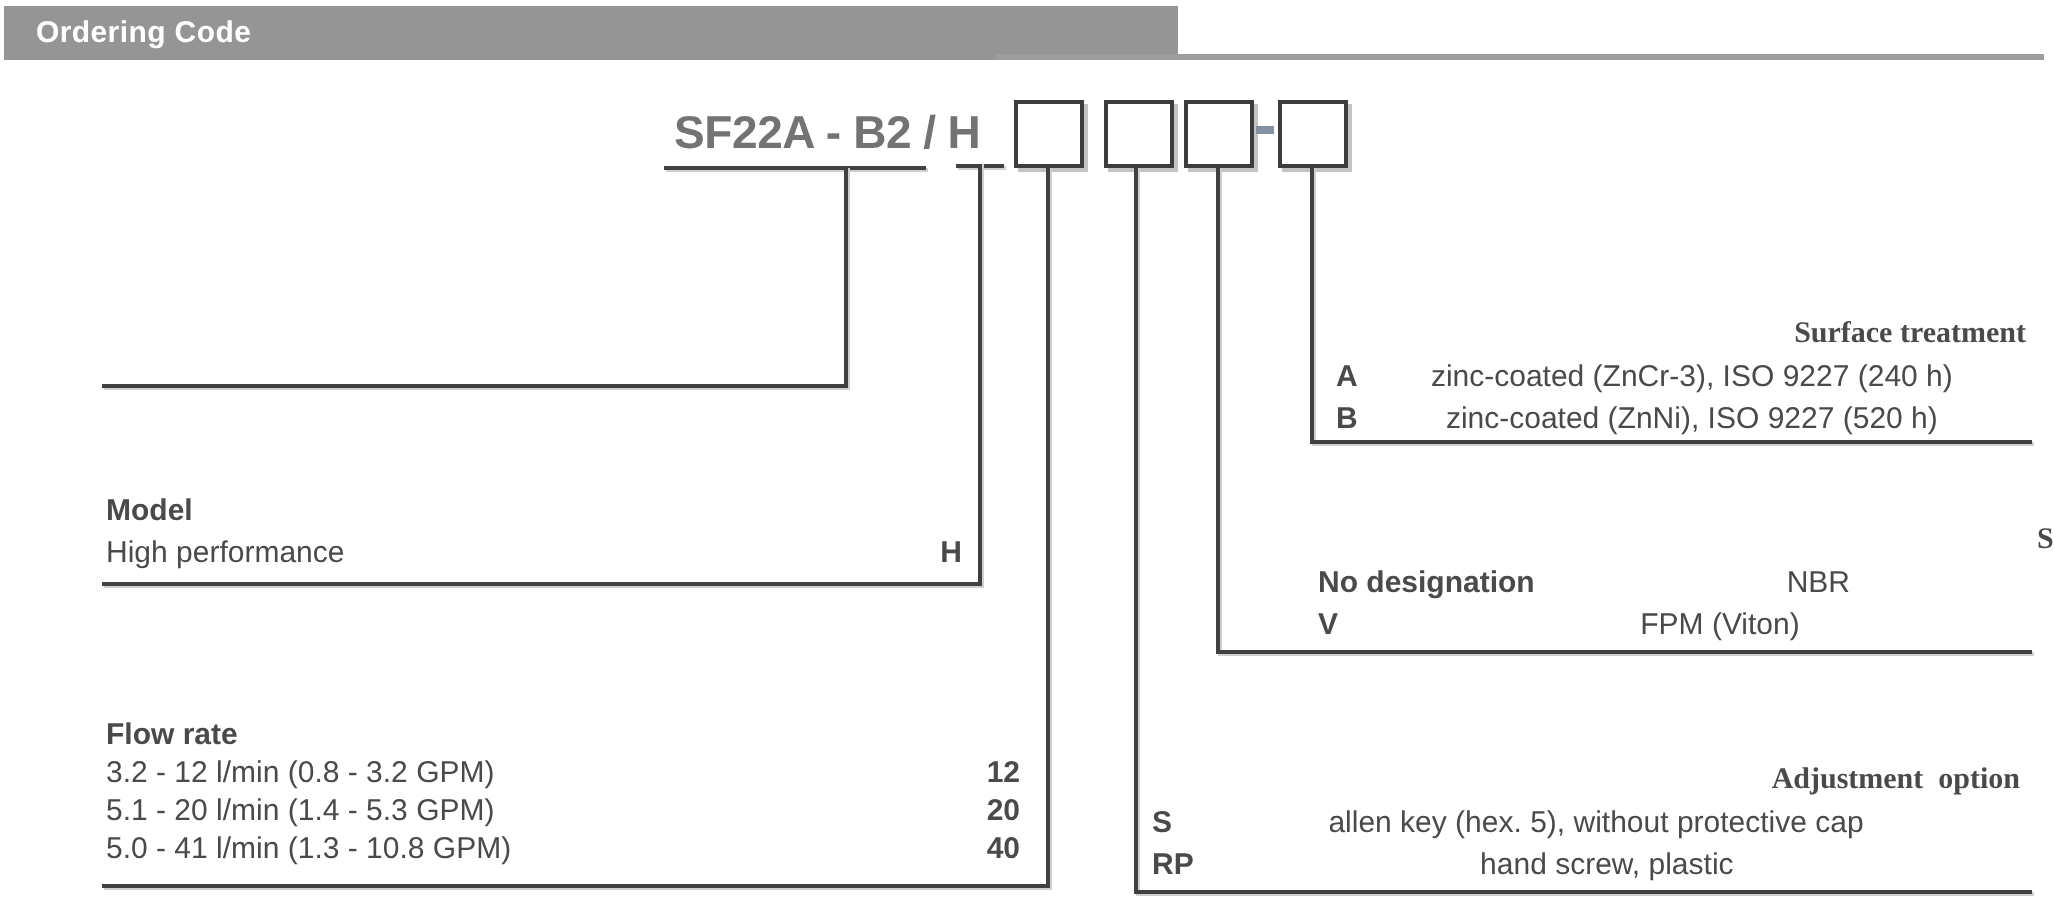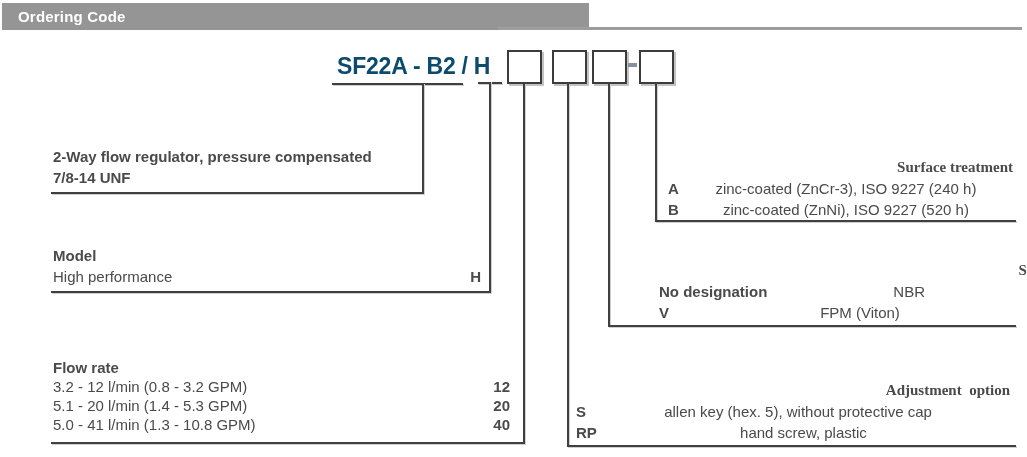--- a/index.html
+++ b/index.html
@@ -19,21 +19,21 @@
   }
   .header-thinline {
     position: absolute; left: 498px; top: 27px; width: 524px; height: 3px;
     background: #9d9d9d;
   }
 
   
   .code-line {
     position: absolute; left: 337px; top: 53px;
     display: flex; align-items: flex-start;
-    font-size: 23px; font-weight: bold; color: #0c4a6e;
+    font-size: 23px; font-weight: bold; color: #737373;
     letter-spacing: -0.2px; white-space: pre; justify-content: flex-end;
   }
   .code-slash { margin: 0 6px; }
 
   
   .codebox {
     position: absolute; top: 50px; width: 35px; height: 34px;
     background: #ffffff; border: 2px solid #3c3c3c;
     box-shadow: 2px 2px 0 #c3c3c3;
   }
@@ -87,24 +87,20 @@
   <div class="vline" style="left:608px; top:84px; height:242px;"></div>
   <div class="vline" style="left:655px; top:84px; height:137px;"></div>
 
   <div class="hline" style="left:51px;  top:192px; width:373px;"></div>
   <div class="hline" style="left:51px;  top:291px; width:440px;"></div>
   <div class="hline" style="left:51px;  top:442px; width:474px;"></div>
   <div class="hline" style="left:655px; top:220px; width:361px;"></div>
   <div class="hline" style="left:608px; top:325px; width:408px;"></div>
   <div class="hline" style="left:567px; top:445px; width:449px;"></div>
 
-  <div class="sec lh21" style="left:53px; top:146px; width:420px;">
-    <div class="sec-title">2-Way flow regulator, pressure compensated</div>
-    <div class="sec-title">7/8-14 UNF</div>
-  </div>
 
   <div class="sec lh21" style="left:53px; top:245px; width:428px;">
     <div class="sec-title">Model</div>
     <div class="row">
       <span>High performance</span>
       <span class="bold">H</span>
     </div>
   </div>
 
   <div class="sec lh19" style="left:53px; top:358px; width:457px;">

